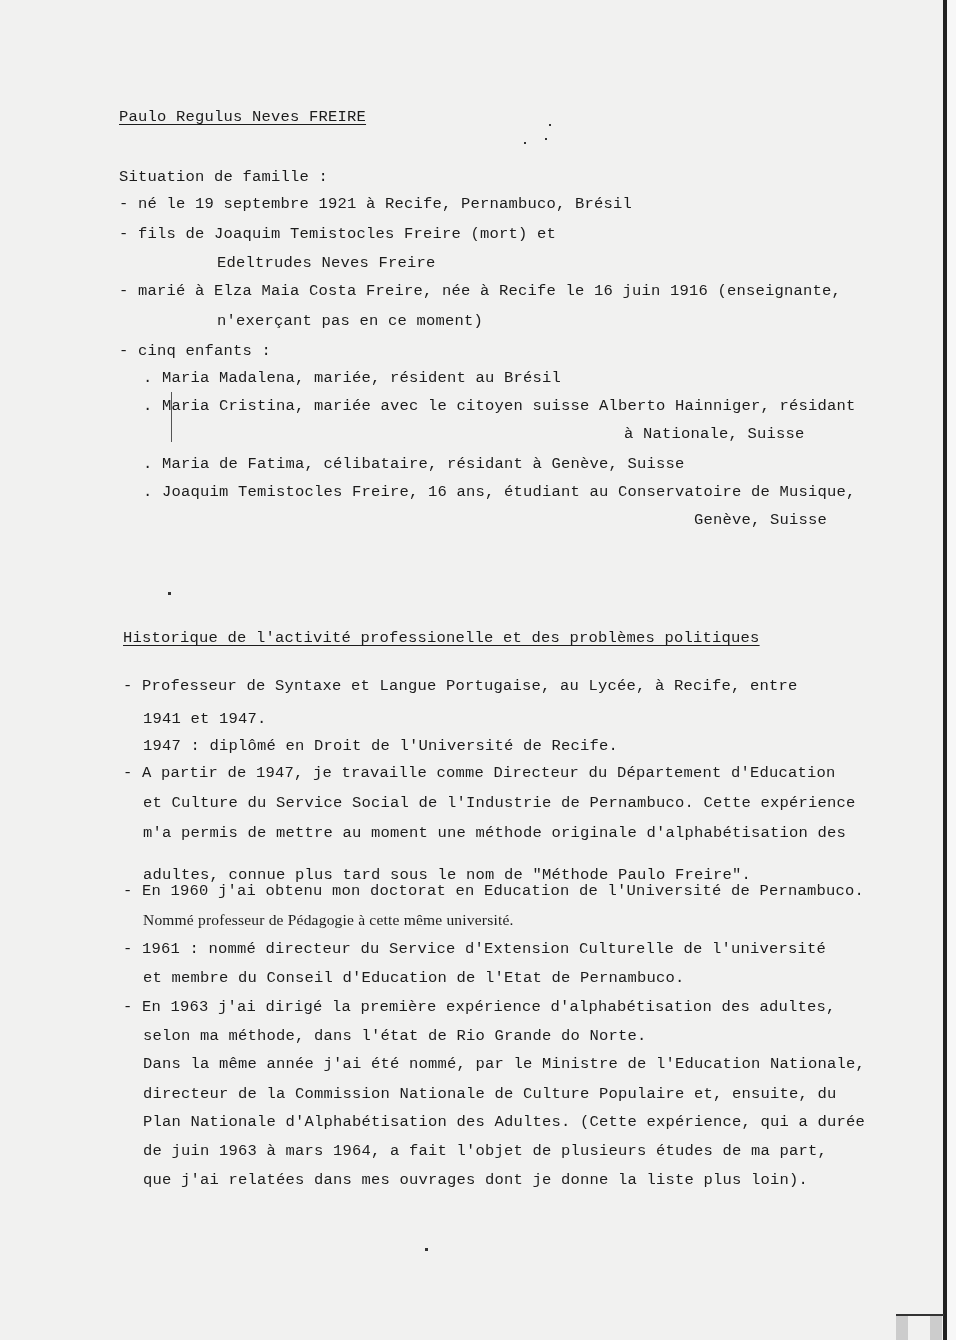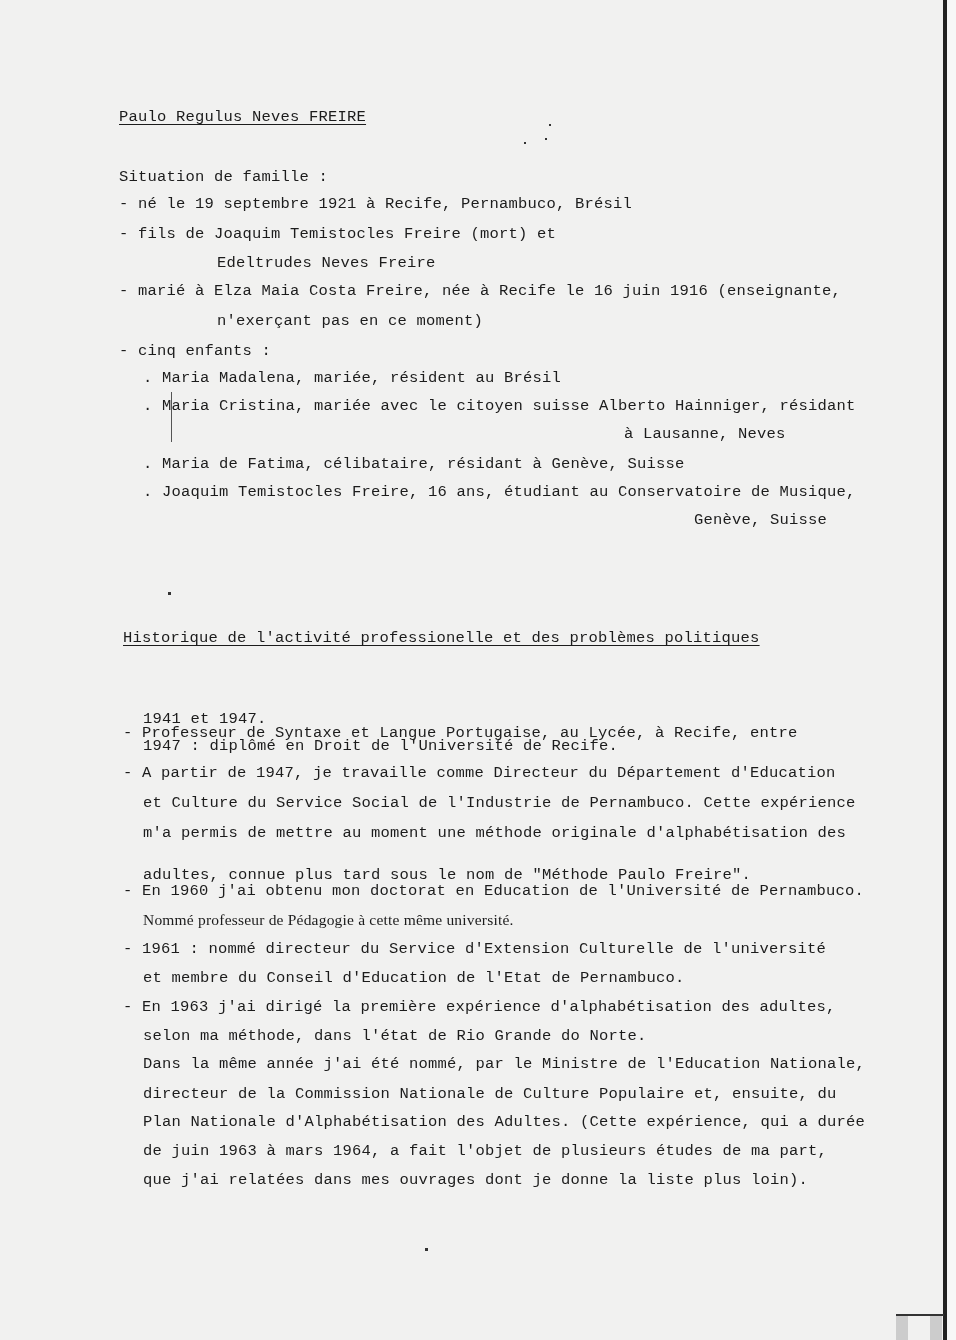--- a/index.html
+++ b/index.html
@@ -78,28 +78,28 @@
   <div class="line" style="left:119px; top:168px;">Situation de famille :</div>
   <div class="line" style="left:119px; top:195px;">- né le 19 septembre 1921 à Recife, Pernambuco, Brésil</div>
   <div class="line" style="left:119px; top:225px;">- fils de Joaquim Temistocles Freire (mort) et</div>
   <div class="line" style="left:217px; top:254px;">Edeltrudes Neves Freire</div>
   <div class="line" style="left:119px; top:282px;">- marié à Elza Maia Costa Freire, née à Recife le 16 juin 1916 (enseignante,</div>
   <div class="line" style="left:217px; top:312px;">n'exerçant pas en ce moment)</div>
   <div class="line" style="left:119px; top:342px;">- cinq enfants :</div>
 
   <div class="line" style="left:143px; top:369px;">. Maria Madalena, mariée, résident au Brésil</div>
   <div class="line" style="left:143px; top:397px;">. Maria Cristina, mariée avec le citoyen suisse Alberto Hainniger, résidant</div>
-  <div class="line" style="left:624px; top:425px;">à Lausanne, Neves</div>
+  <div class="line" style="left:624px; top:425px;">à Nationale, Suisse</div>
   <div class="line" style="left:143px; top:455px;">. Maria de Fatima, célibataire, résidant à Genève, Suisse</div>
   <div class="line" style="left:143px; top:483px;">. Joaquim Temistocles Freire, 16 ans, étudiant au Conservatoire de Musique,</div>
   <div class="line" style="left:694px; top:511px;">Genève, Suisse</div>
 
   <div class="line heading" style="left:123px; top:629px;">Historique de l'activité professionelle et des problèmes politiques</div>
 
-  <div class="line" style="left:123px; top:677px;margin-top:47px;">- Professeur de Syntaxe et Langue Portugaise, au Lycée, à Recife, entre</div>
+  <div class="line" style="left:123px; top:677px;">- Professeur de Syntaxe et Langue Portugaise, au Lycée, à Recife, entre</div>
   <div class="line" style="left:143px; top:710px;">1941 et 1947.</div>
   <div class="line" style="left:143px; top:737px;">1947 : diplômé en Droit de l'Université de Recife.</div>
   <div class="line" style="left:123px; top:764px;">- A partir de 1947, je travaille comme Directeur du Département d'Education</div>
   <div class="line" style="left:143px; top:794px;">et Culture du Service Social de l'Industrie de Pernambuco. Cette expérience</div>
   <div class="line" style="left:143px; top:824px;">m'a permis de mettre au moment une méthode originale d'alphabétisation des</div>
   <div class="line" style="left:143px; top:866px;">adultes, connue plus tard sous le nom de "Méthode Paulo Freire".</div>
   <div class="line" style="left:123px; top:882px;">- En 1960 j'ai obtenu mon doctorat en Education de l'Université de Pernambuco.</div>
   <div class="line" style="left:143px; top:911px;font-family:Liberation Serif, serif;">Nommé professeur de Pédagogie à cette même université.</div>
   <div class="line" style="left:123px; top:940px;">- 1961 : nommé directeur du Service d'Extension Culturelle de l'université</div>
   <div class="line" style="left:143px; top:969px;">et membre du Conseil d'Education de l'Etat de Pernambuco.</div>

